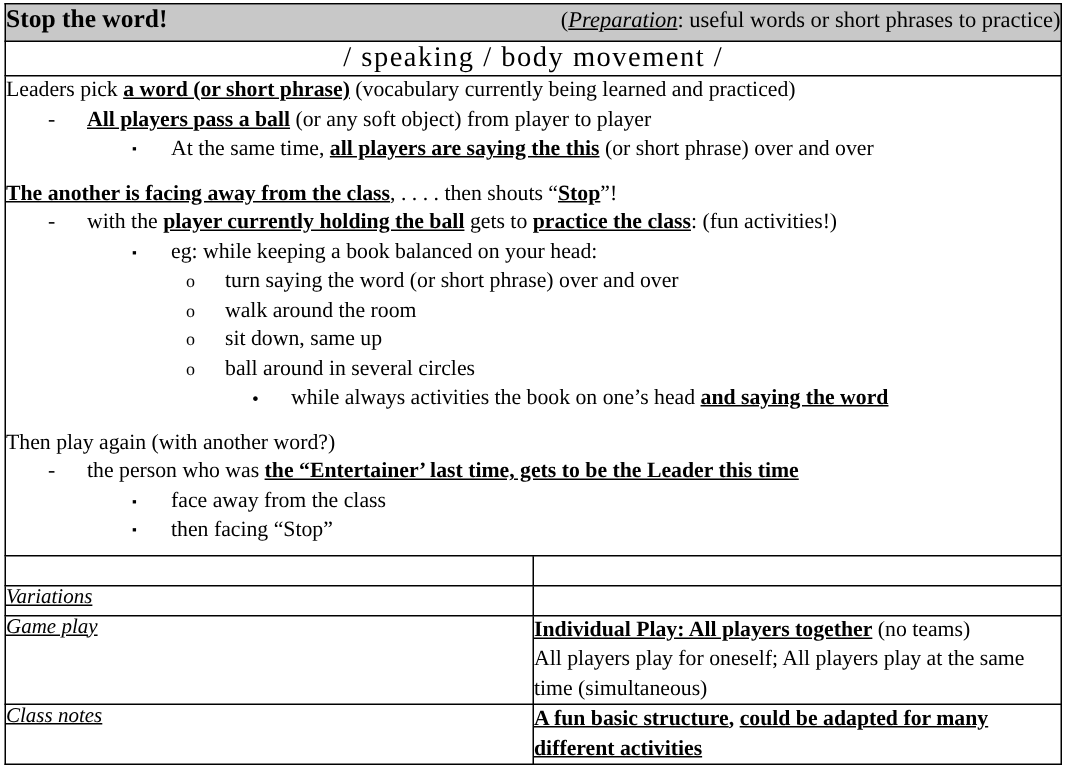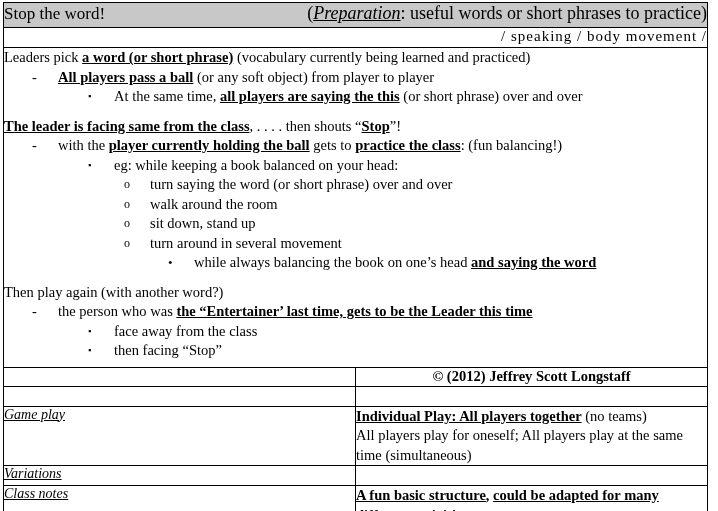--- a/index.html
+++ b/index.html
@@ -42,40 +42,40 @@
   .title-cell {
     padding: 1px 6px 2px 6px;
   }
   .title-flex {
     display: flex;
     align-items: baseline;
     justify-content: space-between;
   }
   .doc-title {
     font-size: 17px;
-    font-weight: normal;
+    font-weight: bold;
     letter-spacing: 0px;
     line-height: 20px;
     white-space: nowrap;
     text-align: center;
   }
   .prep {
-    font-size: 18px;
+    font-size: 15px;
     line-height: 20px;
     white-space: nowrap;
   }
   .prep .prep-word {
     font-style: italic;
     text-decoration: underline;
   }
 
   
   .cat-cell {
-    text-align: right;
-    font-size: 15px;
+    text-align: center;
+    font-size: 19px;
     padding: 2px 0 3px 0;
     height: 19px;
   }
   .cat-cell .slash { letter-spacing: 1px; }
 
   
   .body-cell {
     padding: 3px 6px 6px 6px;
     font-size: 14.5px;
     line-height: 19.5px;
@@ -167,52 +167,52 @@
           <span class="txt"><span class="bu">All players pass a ball</span><span> (or any soft object) from player to player</span></span>
         </div>
 
         <div class="lvl2">
           <span class="marker sq">▪</span>
           <span class="txt"><span>At the same time, </span><span class="bu">all players are saying the this</span><span> (or short phrase) over and over</span></span>
         </div>
 
         <div class="gap"></div>
 
-        <div class="lvl0"><span class="bu">The leader is facing same from the class</span><span>, . . . . then  shouts “</span><span class="bu">Stop</span><span>”!</span></div>
+        <div class="lvl0"><span class="bu">The another is facing away from the class</span><span>, . . . . then  shouts “</span><span class="bu">Stop</span><span>”!</span></div>
 
         <div class="lvl1">
           <span class="marker dash">-</span>
-          <span class="txt"><span>with the </span><span class="bu">player currently holding the ball</span><span> gets to </span><span class="bu">practice the class</span><span>: (fun balancing!)</span></span>
+          <span class="txt"><span>with the </span><span class="bu">player currently holding the ball</span><span> gets to </span><span class="bu">practice the class</span><span>: (fun activities!)</span></span>
         </div>
 
         <div class="lvl2">
           <span class="marker sq">▪</span>
           <span class="txt">eg:  while keeping a book balanced on your head:</span>
         </div>
 
         <div class="lvl3">
           <span class="marker circ">o</span>
           <span class="txt">turn saying the word (or short phrase) over and over</span>
         </div>
         <div class="lvl3">
           <span class="marker circ">o</span>
           <span class="txt">walk around the room</span>
         </div>
         <div class="lvl3">
           <span class="marker circ">o</span>
-          <span class="txt">sit down, stand up</span>
-        </div>
-        <div class="lvl3">
-          <span class="marker circ">o</span>
-          <span class="txt">turn around in several movement</span>
+          <span class="txt">sit down, same up</span>
+        </div>
+        <div class="lvl3">
+          <span class="marker circ">o</span>
+          <span class="txt">ball around in several circles</span>
         </div>
 
         <div class="lvl4">
           <span class="marker dot">•</span>
-          <span class="txt"><span>while always balancing the book on one’s head </span><span class="bu">and saying the word</span></span>
+          <span class="txt"><span>while always activities the book on one’s head </span><span class="bu">and saying the word</span></span>
         </div>
 
         <div class="gap"></div>
 
         <div class="lvl0">Then play again (with another word?)</div>
 
         <div class="lvl1">
           <span class="marker dash">-</span>
           <span class="txt"><span>the person who was </span><span class="bu">the “Entertainer’ last time, gets to be the Leader this time</span></span>
         </div>
@@ -223,44 +223,40 @@
         </div>
         <div class="lvl2">
           <span class="marker sq">▪</span>
           <span class="txt">then facing “Stop”</span>
         </div>
 
         <div class="gap-sm"></div>
       </td>
     </tr>
 
-    <tr>
-      <td class="col-label"></td>
-      <td class="copy-cell">© (2012) Jeffrey Scott Longstaff</td>
-    </tr>
 
     <tr>
       <td class="col-label blank-cell"></td>
       <td class="blank-cell"></td>
+    </tr>
+
+    <tr>
+      <td class="col-label lbl-cell">Variations</td>
+      <td class="val-cell empty-val"></td>
     </tr>
 
     <tr>
       <td class="col-label lbl-cell">Game play</td>
       <td class="val-cell">
         <div><span class="bu">Individual Play: All players together</span><span> (no teams)</span></div>
         <div>All players play for oneself; All players play at the same time (simultaneous)</div>
       </td>
     </tr>
 
     <tr>
-      <td class="col-label lbl-cell">Variations</td>
-      <td class="val-cell empty-val"></td>
-    </tr>
-
-    <tr>
       <td class="col-label lbl-cell">Class notes</td>
       <td class="val-cell">
         <div><span class="bu">A fun basic structure</span><span class="b">, </span><span class="bu">could be adapted for many different activities</span></div>
 
       </td>
     </tr>
 
   </tbody>
     </table>
 </div>

